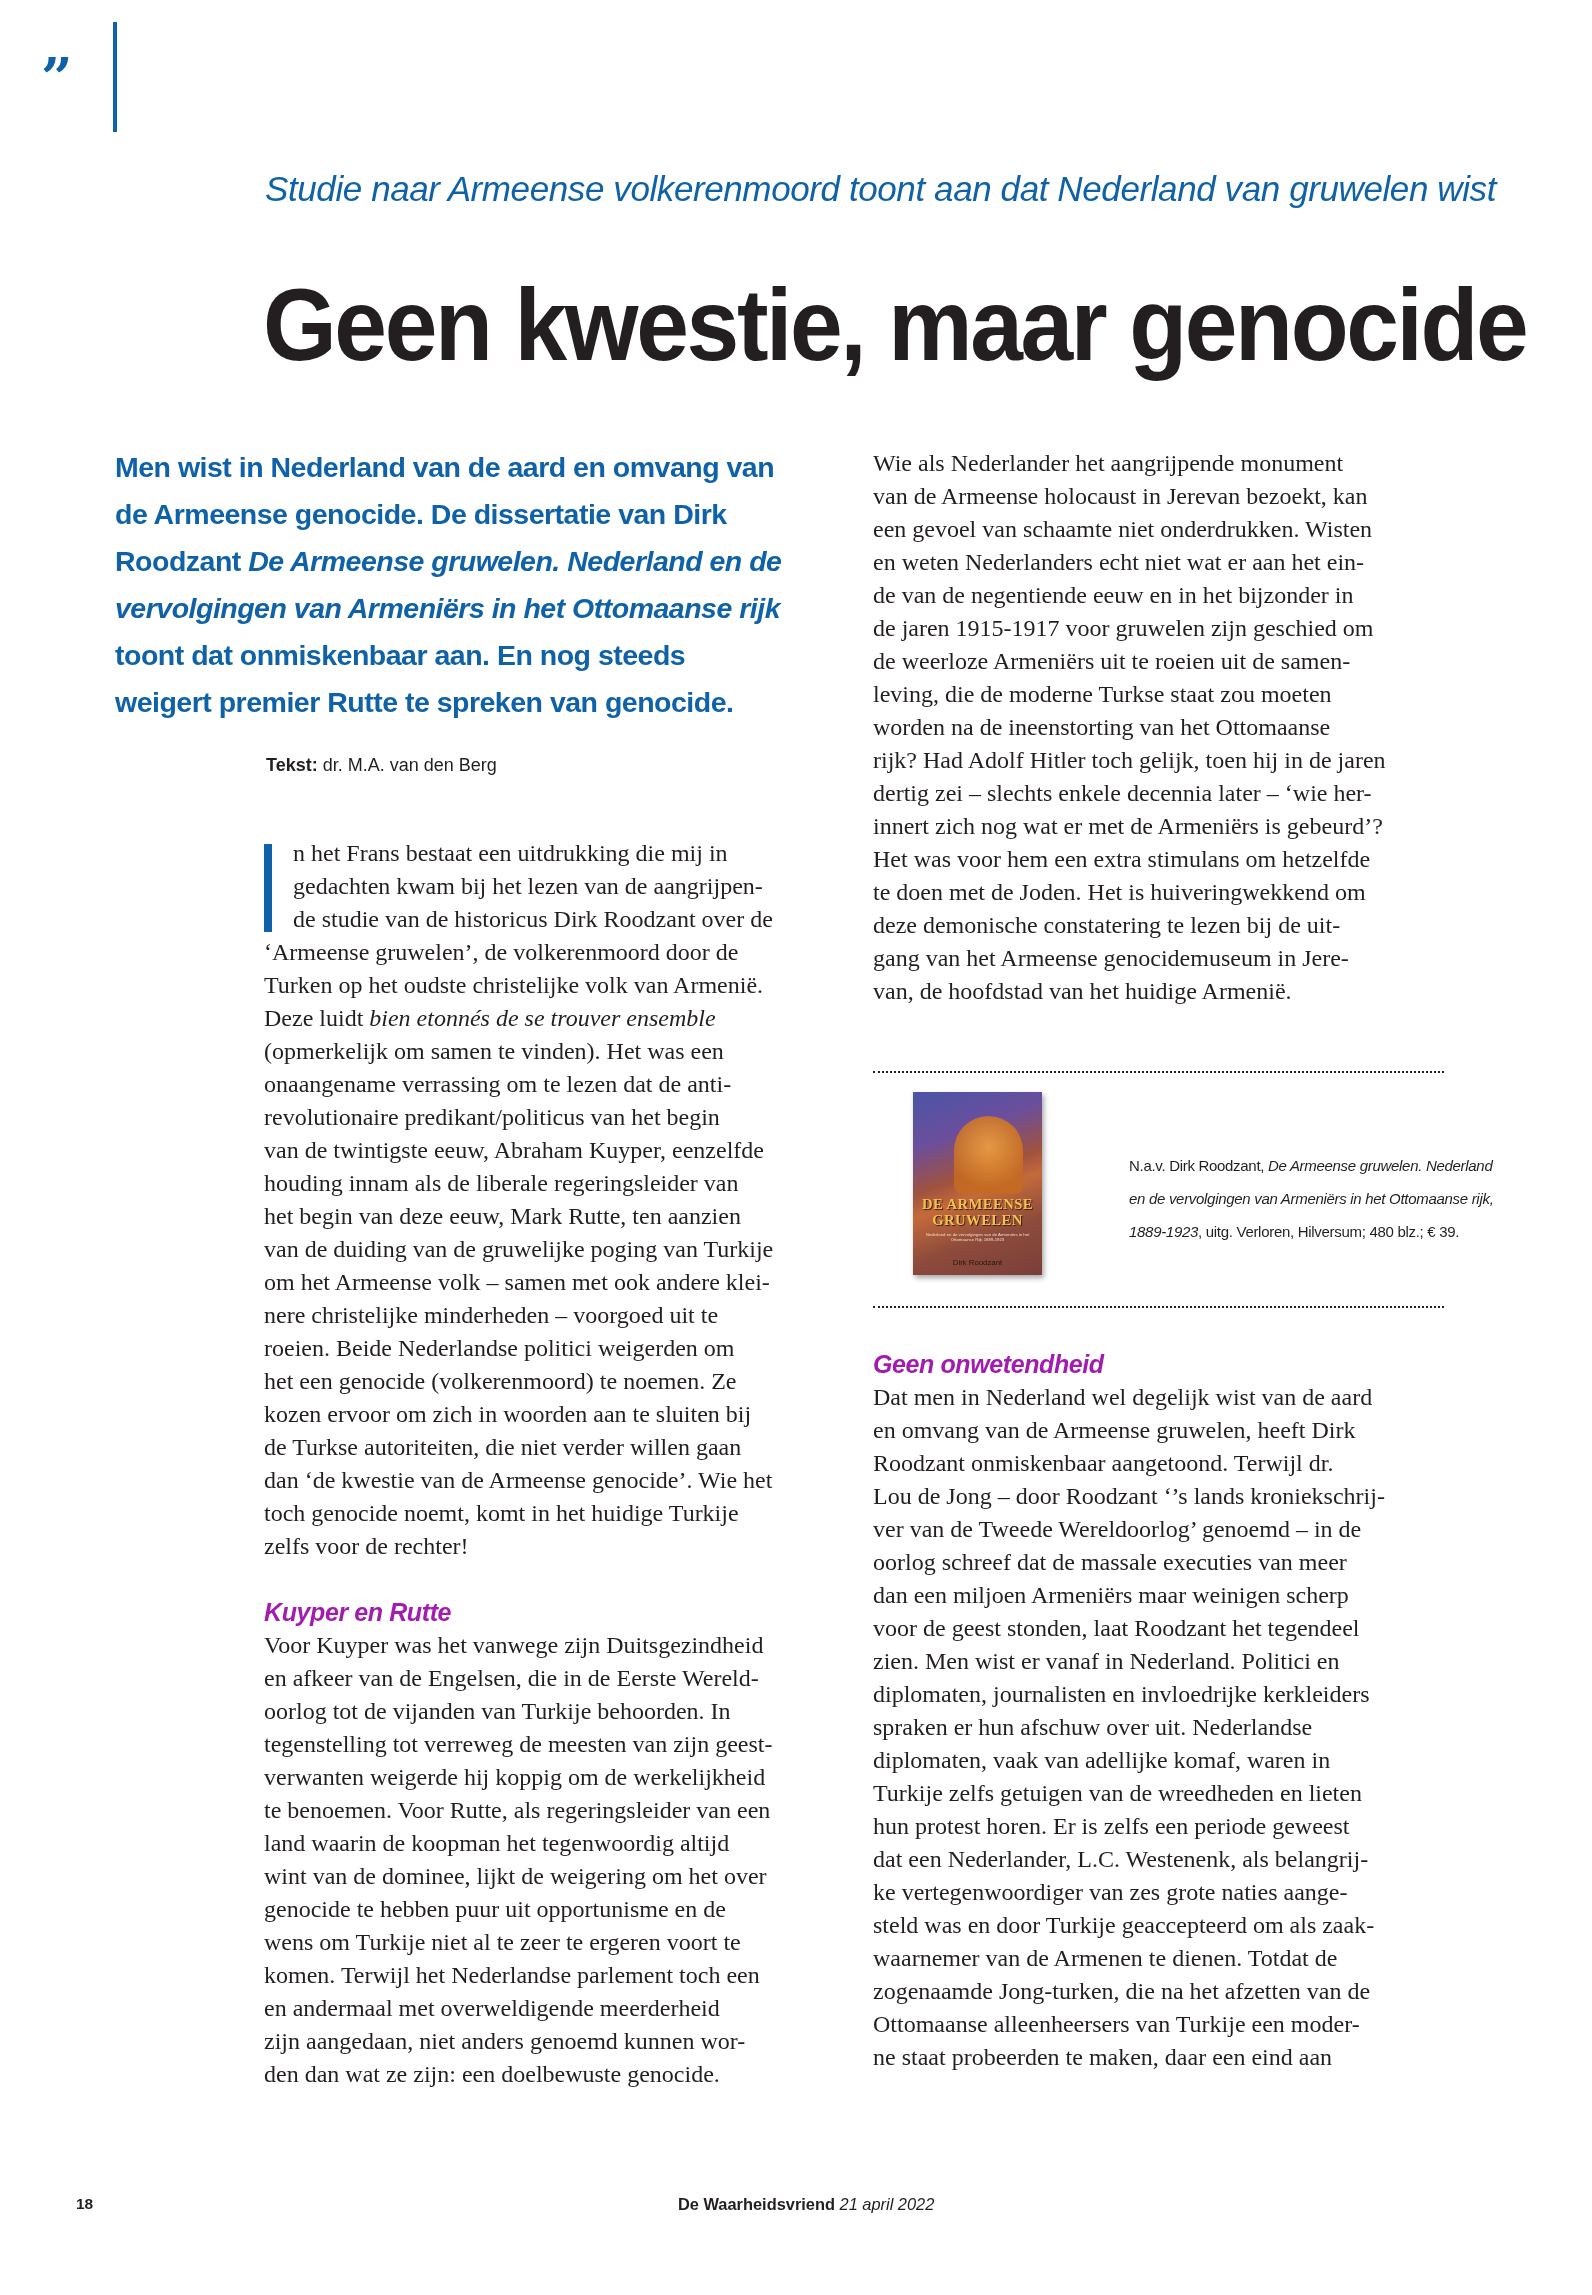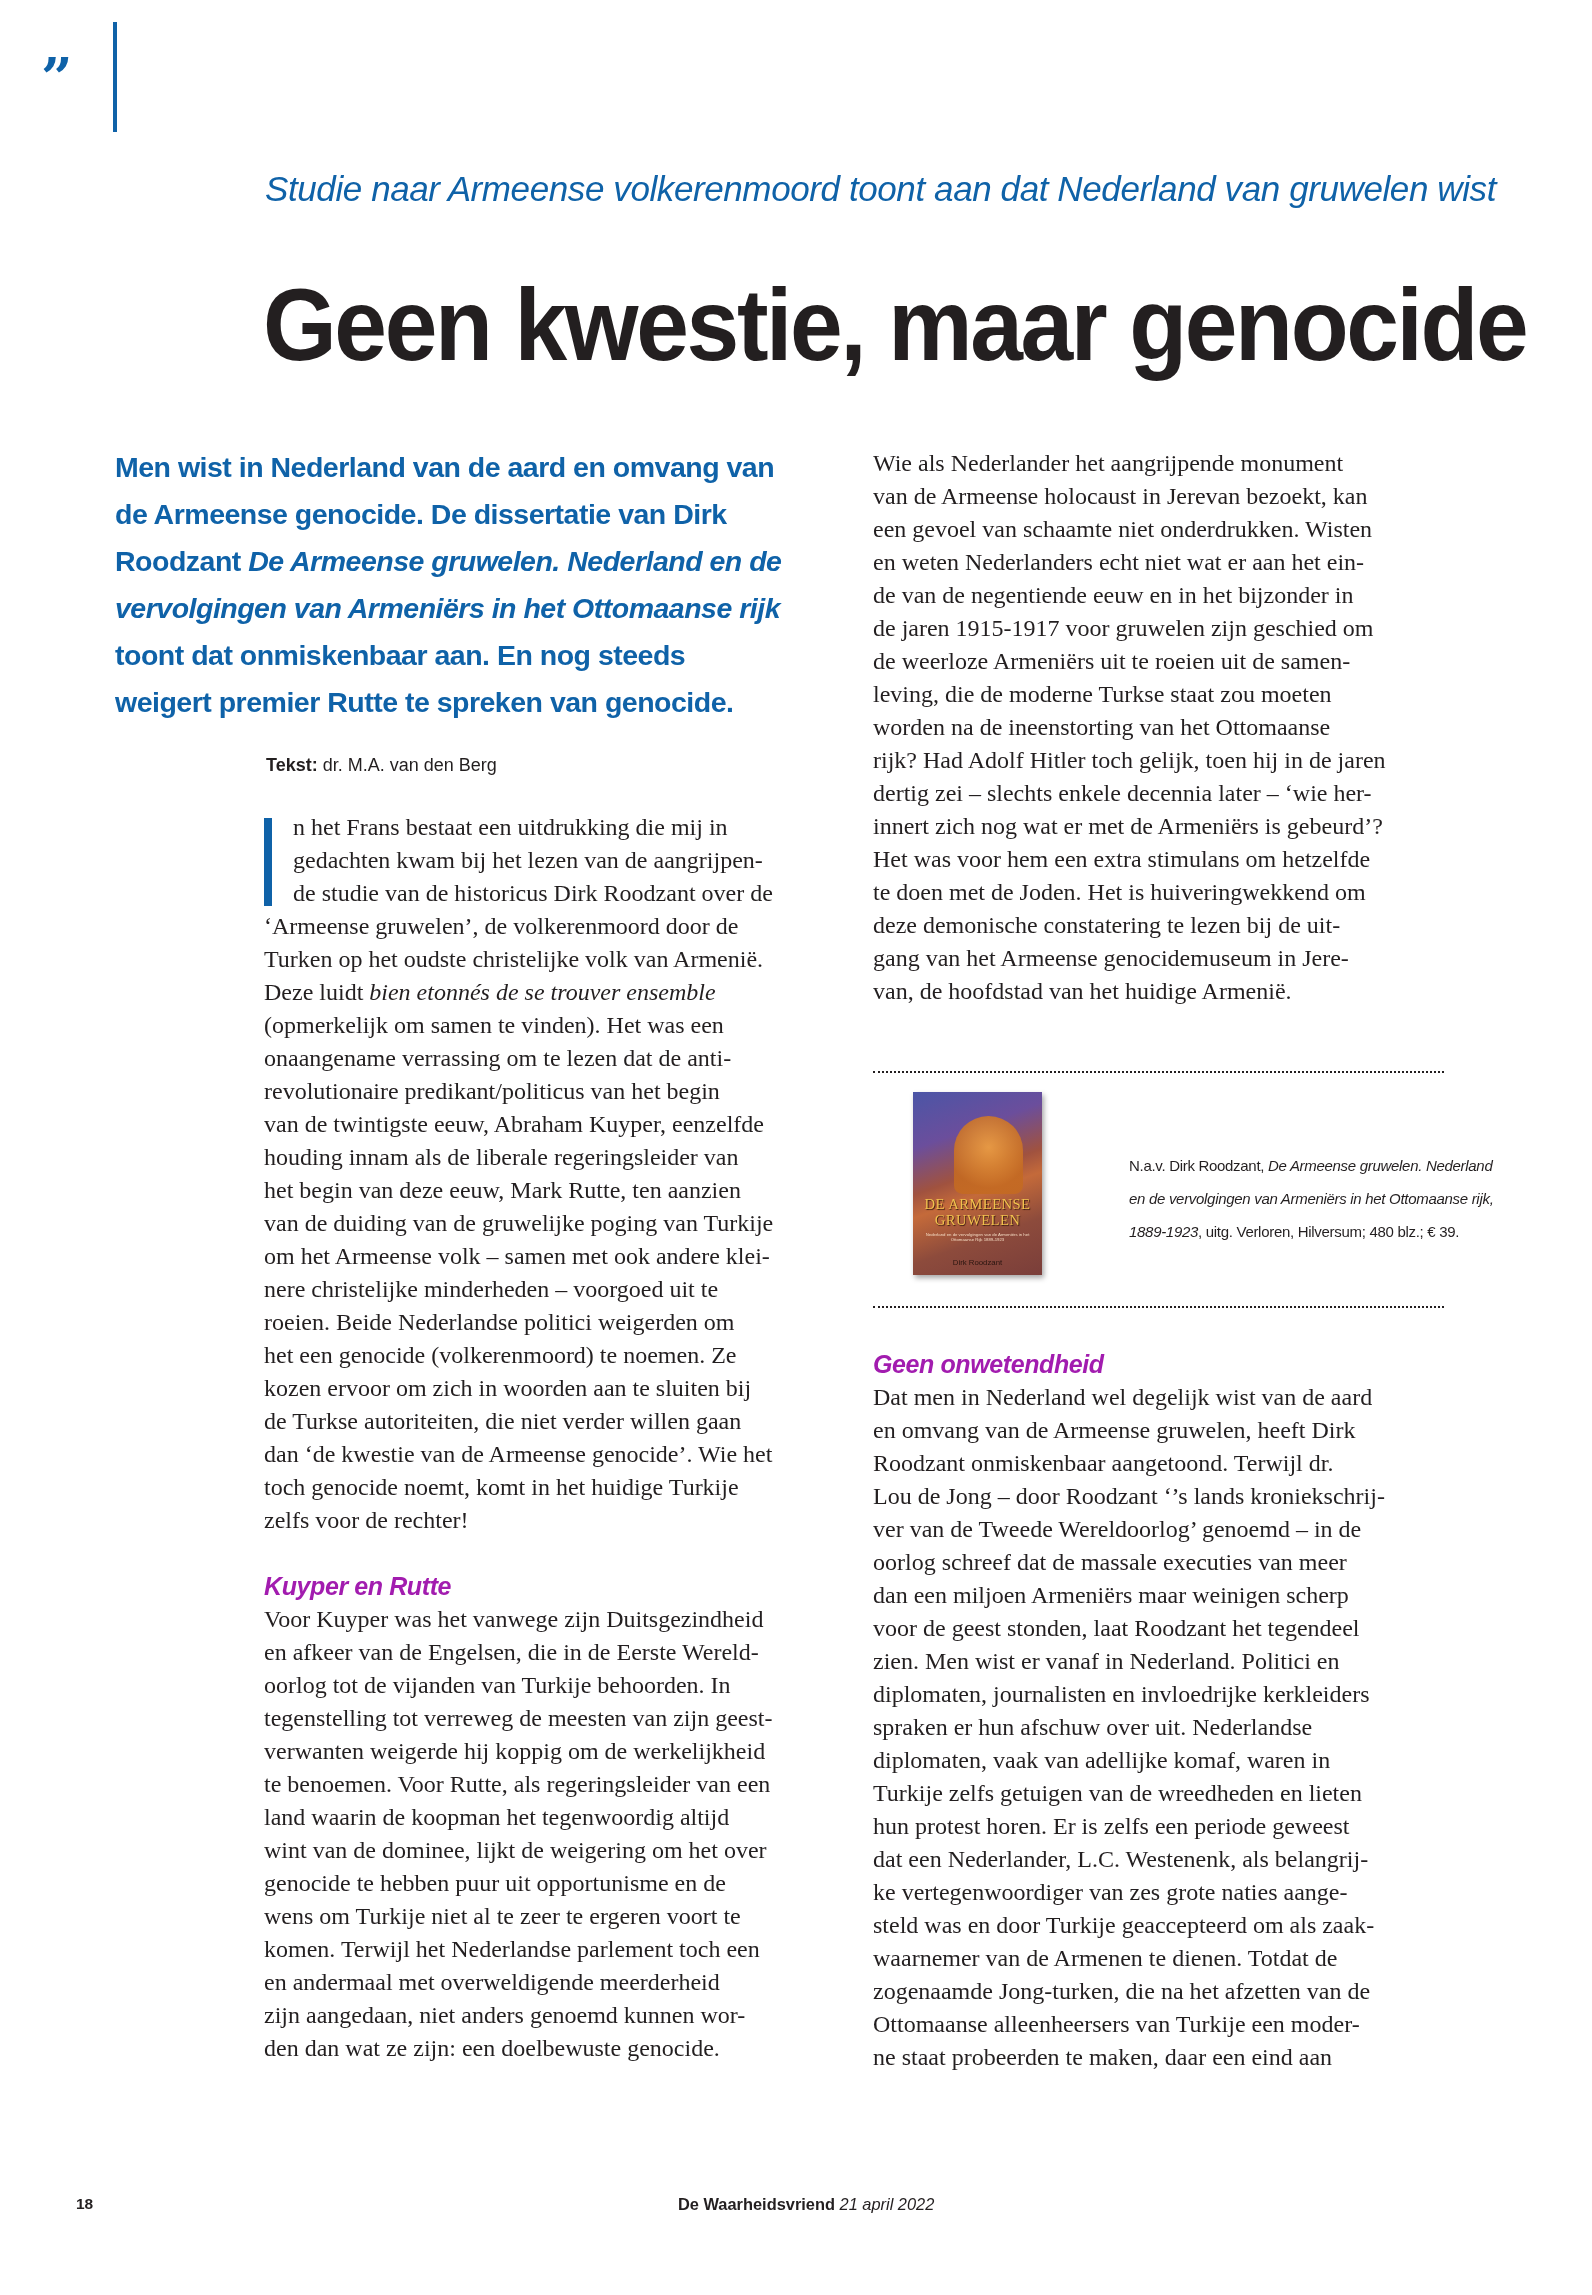--- a/index.html
+++ b/index.html
@@ -11,37 +11,37 @@
   .kicker { position: absolute; left: 265px; top: 169px; font-size: 35px; font-style: italic; color: #0f62a8; letter-spacing: -0.4px; font-family: "Liberation Sans", sans-serif; white-space: nowrap; }
   .headline { position: absolute; left: 263px; top: 274px; font-size: 102px; font-weight: bold; color: #231f20; letter-spacing: -2.6px; line-height: 1; font-family: "Liberation Sans", sans-serif; white-space: nowrap; transform: scaleX(0.93); transform-origin: left top; }
 
   .intro { position: absolute; left: 115px; top: 444px; width: 673px; font-size: 28.5px; font-weight: bold; color: #0f62a8; line-height: 47px; letter-spacing: -0.5px; font-family: "Liberation Sans", sans-serif; }
   .intro i { font-style: italic; }
 
   .byline { position: absolute; left: 266px; top: 755px; font-size: 18px; color: #231f20; font-family: "Liberation Sans", sans-serif; }
   .byline b { font-weight: bold; }
 
   .col { position: absolute; font-size: 24px; line-height: 33px; color: #231f20; font-family: "Liberation Serif", serif; text-align: left; }
-  .col-left { left: 264px; top: 811px; width: 570px; }
+  .col-left { left: 264px; top: 837px; width: 570px; }
   .col-right { left: 873px; top: 447px; width: 570px; }
   .line { display: block; white-space: nowrap; }
   .indent { padding-left: 29px; }
   .dropcap { position: absolute; left: 0; top: 7px; width: 7.8px; height: 88px; background: #0f62a8; }
   .drop-wrap { position: relative; }
 
   .subhead { font-family: "Liberation Sans", sans-serif; font-style: italic; font-weight: bold; color: #a21caf; font-size: 25px; letter-spacing: -0.4px; display: block; }
 
   .dots { position: absolute; left: 873px; width: 571px; height: 0; border-top: 2.6px dotted #231f20; }
   .dots-top { top: 1071px; }
   .dots-bottom { top: 1306px; }
 
   .book { position: absolute; left: 913px; top: 1092px; width: 129px; height: 183px; box-shadow: 1.7px 2.6px 5.2px rgba(0,0,0,0.35); overflow: hidden;
     background: linear-gradient(160deg, #4b55a6 0%, #6b4e9c 25%, #a0523f 45%, #c46a3a 55%, #8d4b3c 75%, #7a3e3a 100%); }
   .book-head { position: absolute; left: 41px; top: 24px; width: 69px; height: 78px; border-radius: 35px 35px 8.6px 8.6px; background: radial-gradient(circle at 50% 40%, #f0a040, #c46a22 70%); opacity: 0.9; }
-  .book-title { position: absolute; left: 0; right: 0; top: 104px; text-align: center; font-family: "Liberation Serif", serif; font-weight: normal; color: #f2c14e; font-size: 14.7px; line-height: 16.4px; text-shadow: 0.9px 0.9px 0.9px #3a1a10; letter-spacing: 0.4px; }
+  .book-title { position: absolute; left: 0; right: 0; top: 104px; text-align: center; font-family: "Liberation Serif", serif; font-weight: bold; color: #f2c14e; font-size: 14.7px; line-height: 16.4px; text-shadow: 0.9px 0.9px 0.9px #3a1a10; letter-spacing: 0.4px; }
   .book-sub { position: absolute; left: 7px; right: 7px; top: 140px; text-align: center; font-family: "Liberation Sans", sans-serif; color: #f3d9c0; font-size: 4.3px; line-height: 5.2px; }
   .book-author { position: absolute; left: 0; right: 0; top: 166px; text-align: center; font-family: "Liberation Sans", sans-serif; color: #2a1510; font-size: 7.8px; }
 
   .review { position: absolute; left: 1081px; top: 1149px; width: 371px; font-family: "Liberation Sans", sans-serif; font-size: 15px; line-height: 33px; color: #231f20; letter-spacing: -0.3px; margin-left: 48px; }
   .review i { font-style: italic; }
 
   .footer-page { position: absolute; left: 76px; top: 2195px; font-size: 15.5px; font-weight: bold; font-family: "Liberation Sans", sans-serif; color: #231f20; }
   .footer-mag { position: absolute; left: 678px; top: 2195px; font-size: 16.4px; font-family: "Liberation Sans", sans-serif; color: #231f20; white-space: nowrap; }
   .footer-mag .name { font-weight: bold; }
   .footer-mag .date { font-style: italic; font-weight: normal; }

